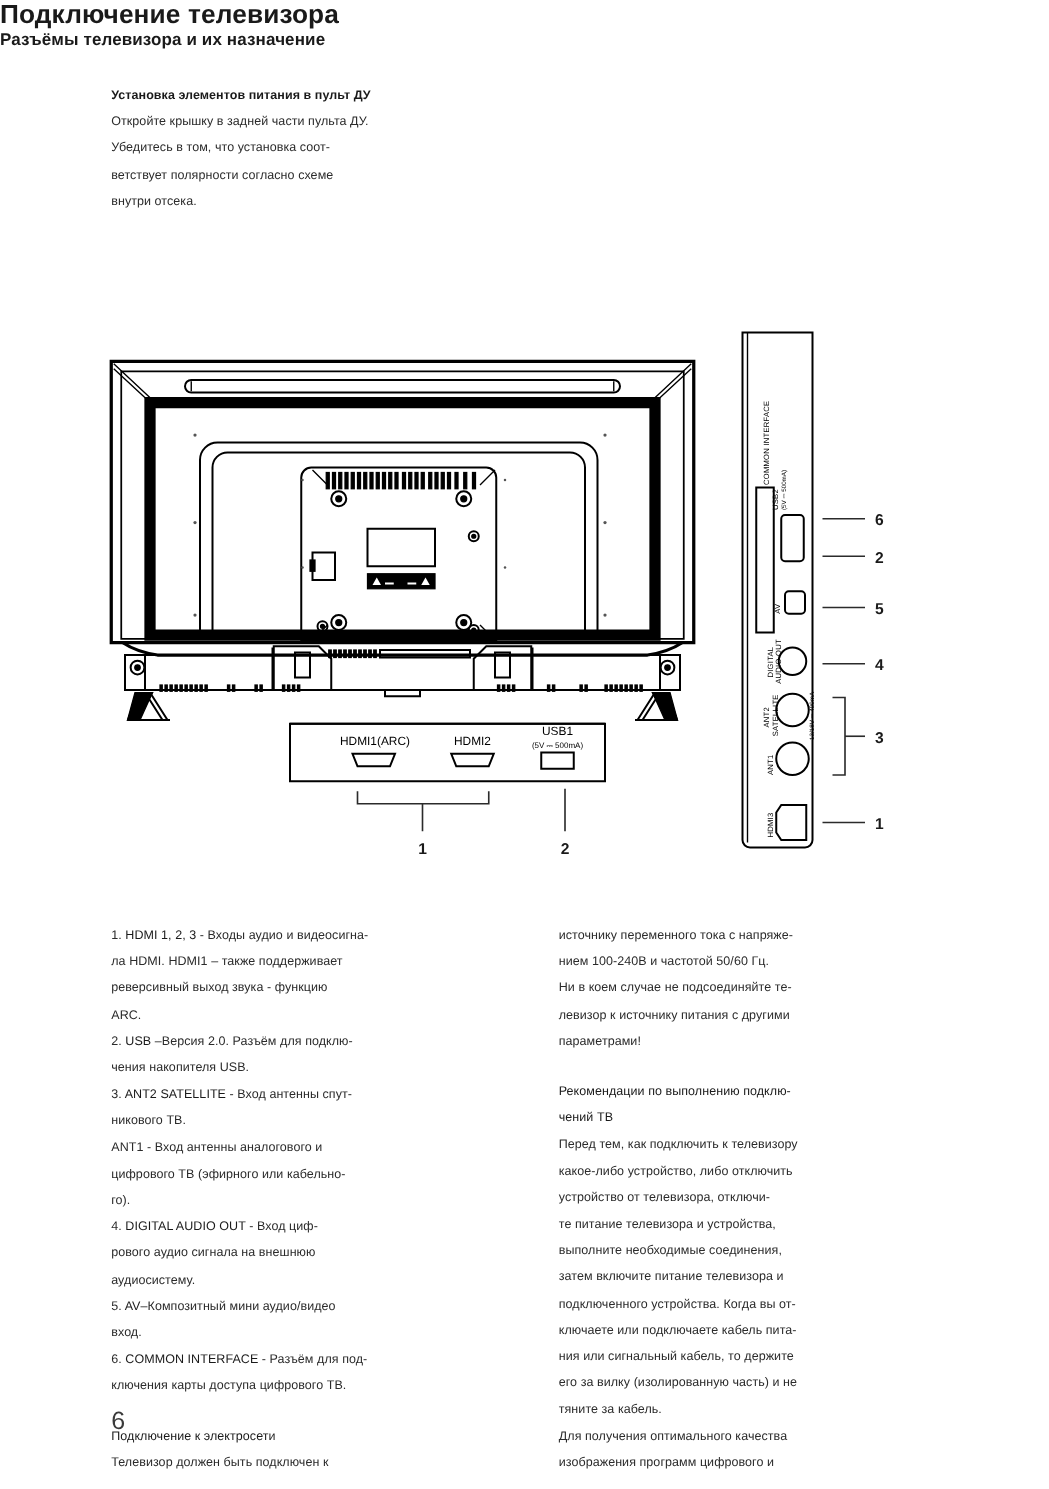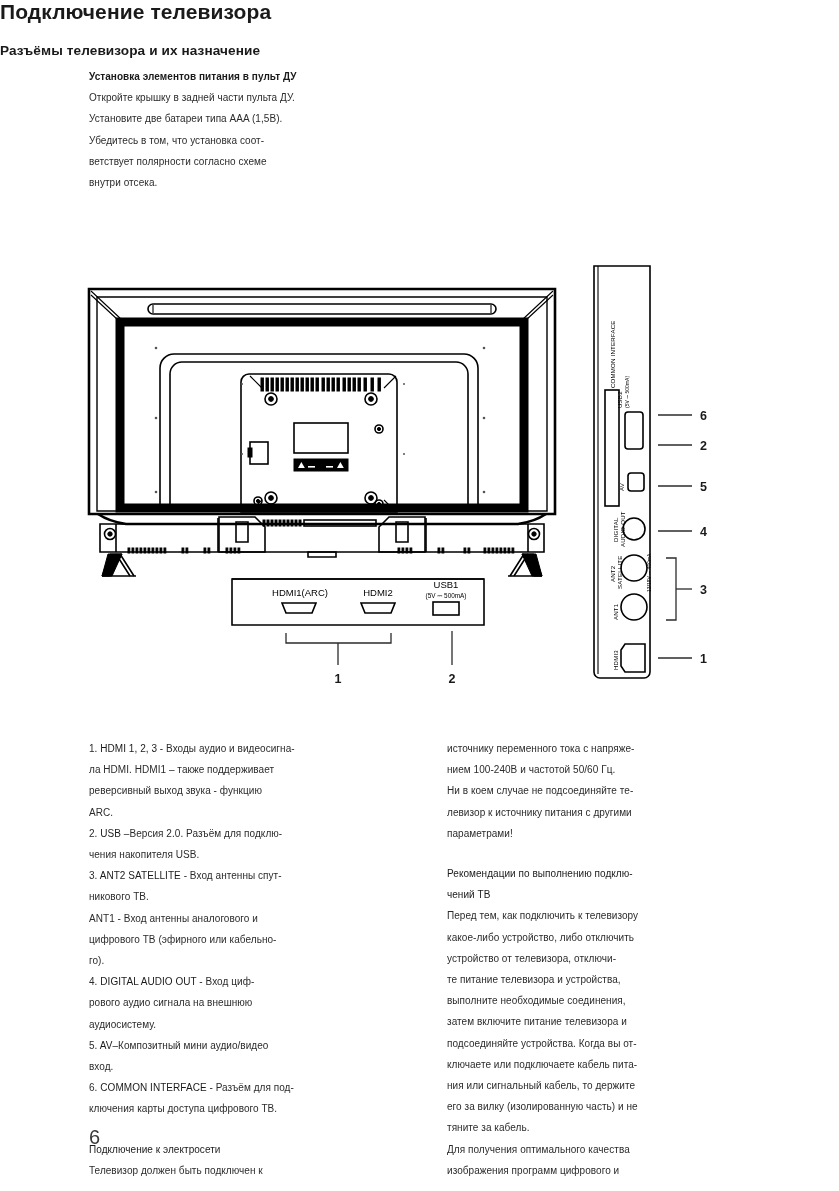--- a/index.html
+++ b/index.html
@@ -13,21 +13,21 @@
 
   
   .tx{position:absolute;font-size:10px;line-height:21.2px;letter-spacing:.05px;color:#2b2b2b;}
   .b{font-weight:normal;color:#1a1a1a;}
   h3.sec{margin:0;font-size:21px;font-weight:bold;letter-spacing:.1px;color:#1a1a1a;}
   h4.sub{margin:0;font-size:13.6px;font-weight:bold;letter-spacing:.1px;color:#1a1a1a;}
 
   #battery-block{left:89px;top:66px;width:360px;}
   #battery-block .hd{font-weight:bold;color:#1a1a1a;}
   #conn-heading{left:89px;top:212px;}
-  #ports-subheading{left:89px;top:253px;margin-top:19px;}
+  #ports-subheading{left:89px;top:253px;}
 
   #col-left{left:89px;top:738px;width:318px;}
   #col-right{left:447px;top:738px;width:320px;}
   .para{margin:0;}
   .gap{height:19px;}
 
   #page-number{position:absolute;left:89px;top:1126px;font-size:20px;color:#3a3a3a;}
 
   
   .fig{position:absolute;}
@@ -44,21 +44,20 @@
   .cline{stroke:#2b2b2b;stroke-width:1.3;fill:none;}
 </style>
 </head>
 <body>
 
 <div class="page">
 
   <div class="tx" id="battery-block">
     <div class="hd">Установка элементов питания в пульт ДУ</div>
     <div>Откройте крышку в задней части пульта ДУ.</div>
-    <div>Установите две батареи типа AAA (1,5В).</div>
     <div>Убедитесь в том, что установка соот-</div>
     <div>ветствует полярности согласно схеме</div>
     <div>внутри отсека.</div>
   </div>
 
   <h3 class="sec" id="conn-heading">Подключение телевизора</h3>
   <h4 class="sub" id="ports-subheading">Разъёмы телевизора и их назначение</h4>
 
   <div class="fig" style="left:86px;top:286px;">
     <svg width="472" height="292" viewBox="0 0 472 292">
@@ -358,21 +357,21 @@
 
     <div class="b">Рекомендации по выполнению подклю-</div>
     <div class="b">чений ТВ</div>
 
     <div>Перед тем, как подключить к телевизору</div>
     <div>какое-либо устройство, либо отключить</div>
     <div>устройство от телевизора, отключи-</div>
     <div>те питание телевизора и устройства,</div>
     <div>выполните необходимые соединения,</div>
     <div>затем включите питание телевизора и</div>
-    <div>подсоединяйте устройства. Когда вы от-</div>
+    <div>подключенного устройства. Когда вы от-</div>
     <div>ключаете или подключаете кабель пита-</div>
     <div>ния или сигнальный кабель, то держите</div>
     <div>его за вилку (изолированную часть) и не</div>
     <div>тяните за кабель.</div>
     <div>Для получения оптимального качества</div>
     <div>изображения программ цифрового и</div>
   </div>
 
   <div id="page-number">6</div>
 

